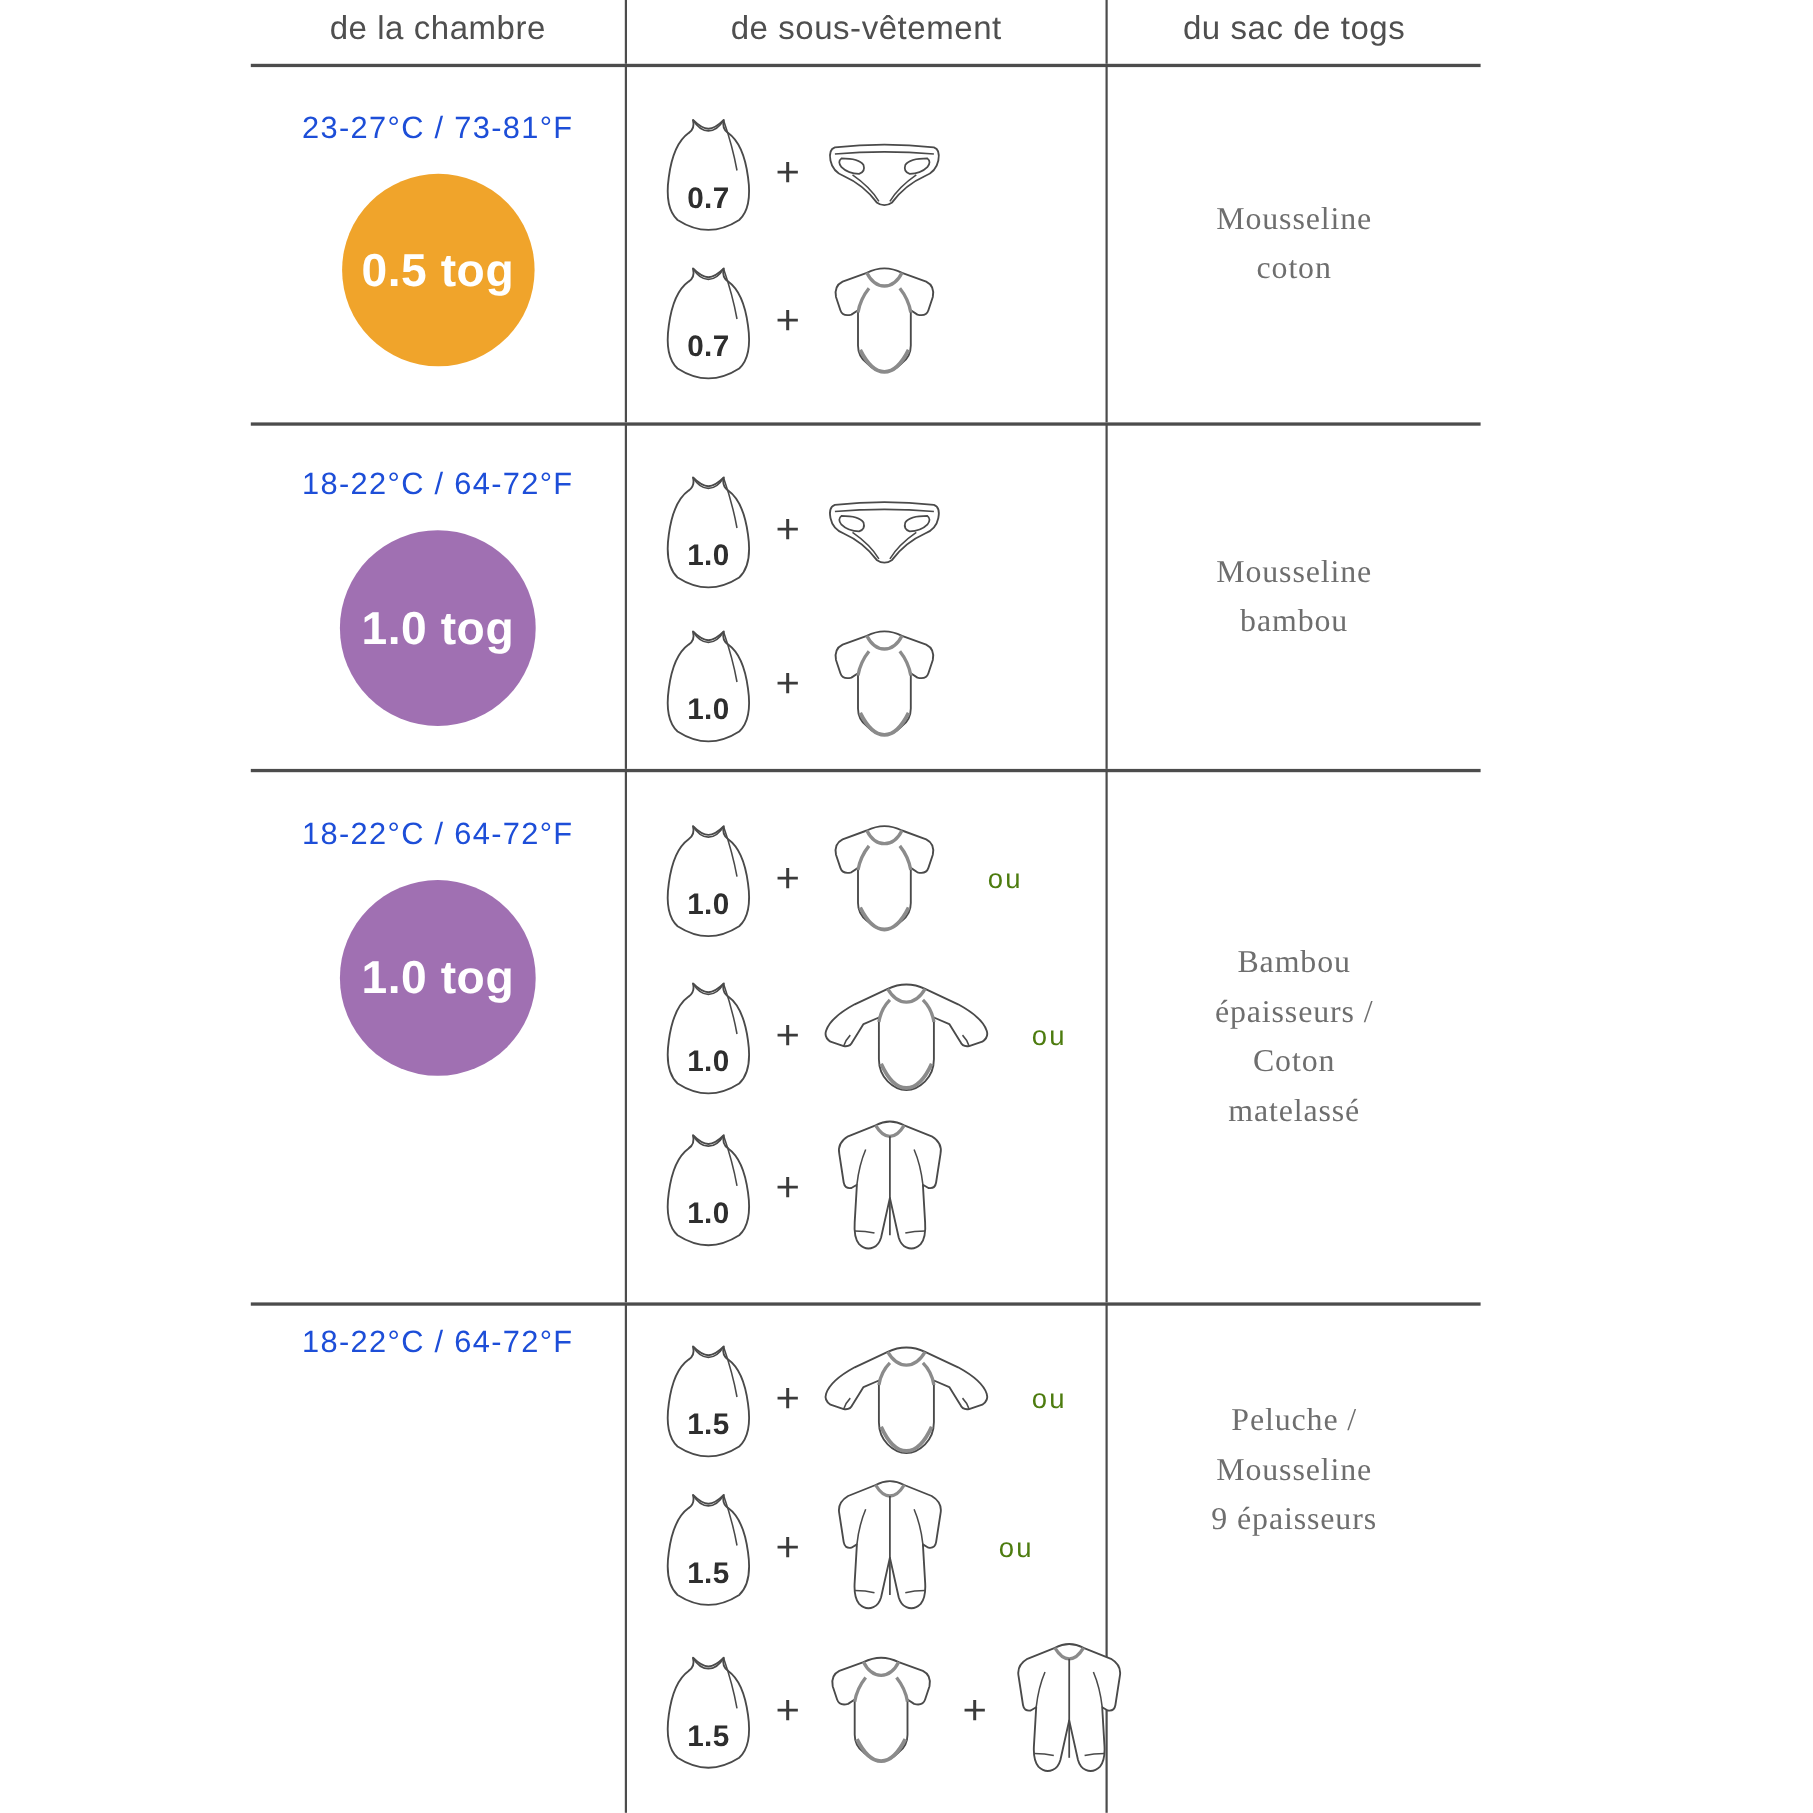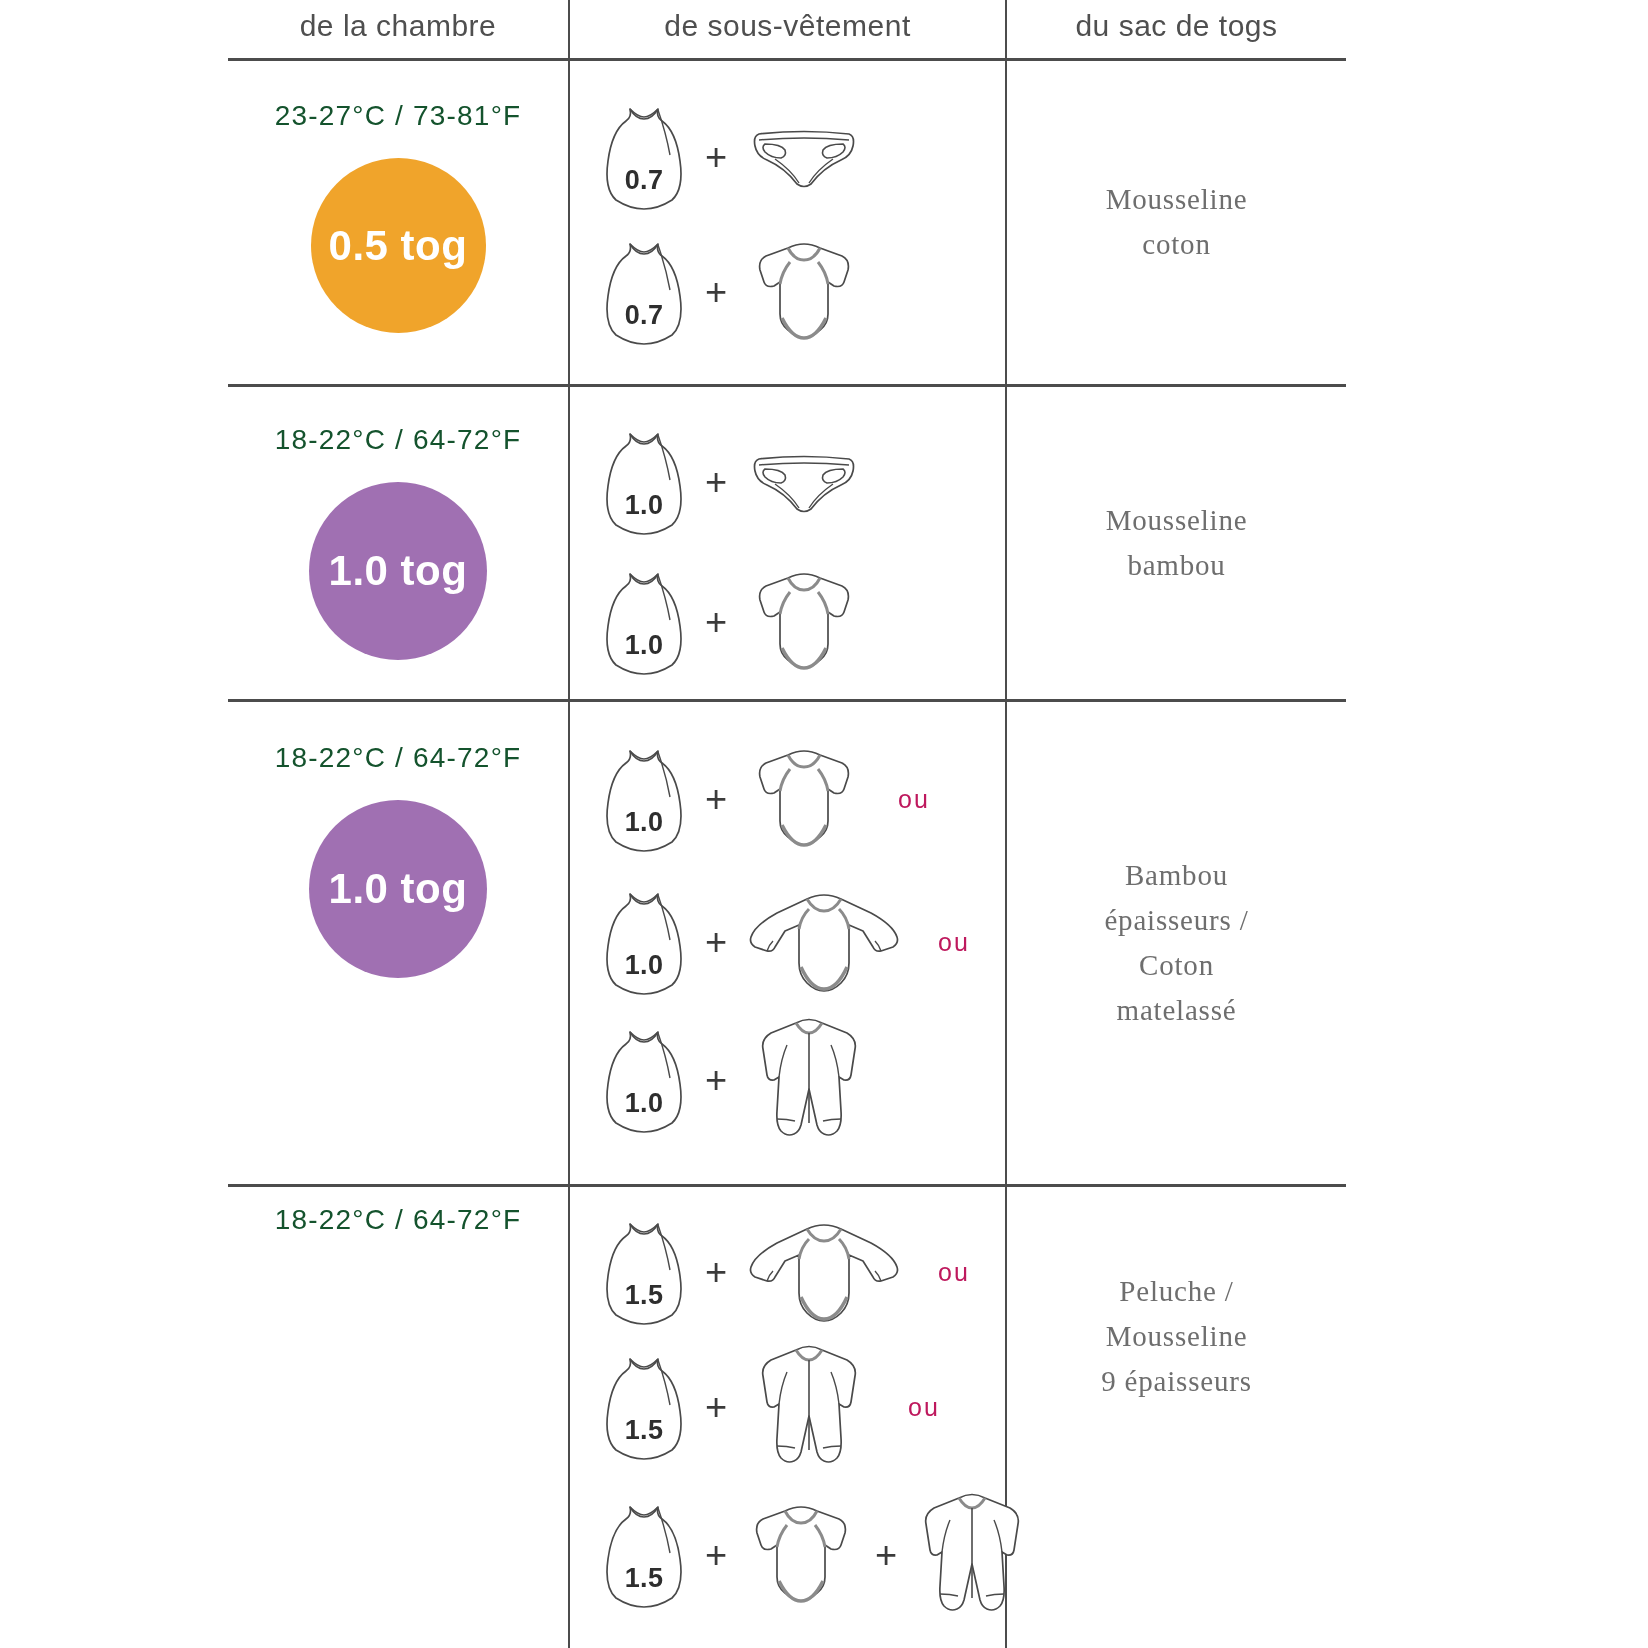--- a/index.html
+++ b/index.html
@@ -19,42 +19,42 @@
     position:absolute;top:-40px;height:100px;
     display:flex;flex-direction:column;align-items:center;justify-content:flex-start;
     font-size:30px;letter-spacing:.5px;color:#4f4f4f;line-height:44px;font-weight:400;
   }
   .hdr span{display:block;white-space:nowrap;}
 
   
   .cell{position:absolute;box-sizing:border-box;}
   .c-temp{display:flex;flex-direction:column;align-items:center;}
   .temp-text{
-    font-size:28px;color:#14532d;letter-spacing:1.2px;white-space:nowrap;
+    font-size:28px;color:#1d4ed8;letter-spacing:1.2px;white-space:nowrap;
     font-weight:400;
   }
   .tog-circle{
     border-radius:50%;display:flex;align-items:center;justify-content:center;
     color:#ffffff;font-weight:700;letter-spacing:.5px;
   }
 
   .c-desc{
     display:flex;flex-direction:column;align-items:center;justify-content:center;
     font-size:29px;line-height:45px;color:#6e6e6e;letter-spacing:.8px;text-align:center;
   }
   .c-desc span{display:block;white-space:nowrap;font-family:Liberation Serif, serif;}
 
   
   .sugg{position:absolute;display:flex;align-items:center;}
   .plus{
     font-size:38px;color:#3b3b3b;font-weight:400;width:56px;text-align:center;
     line-height:1;
   }
   .ou{
-    font-size:25px;color:#be185d;letter-spacing:2px;margin-left:34px;
+    font-size:25px;color:#4d7c0f;letter-spacing:2px;margin-left:34px;
   }
   .icon-wrap{position:relative;display:flex;align-items:center;justify-content:center;}
   .bagnum{
     position:absolute;left:0;right:0;text-align:center;
     font-size:27px;font-weight:700;color:#2e2e2e;letter-spacing:.3px;
   }
   svg{display:block;overflow:visible;}
 </style>
 </head>
 <body>

